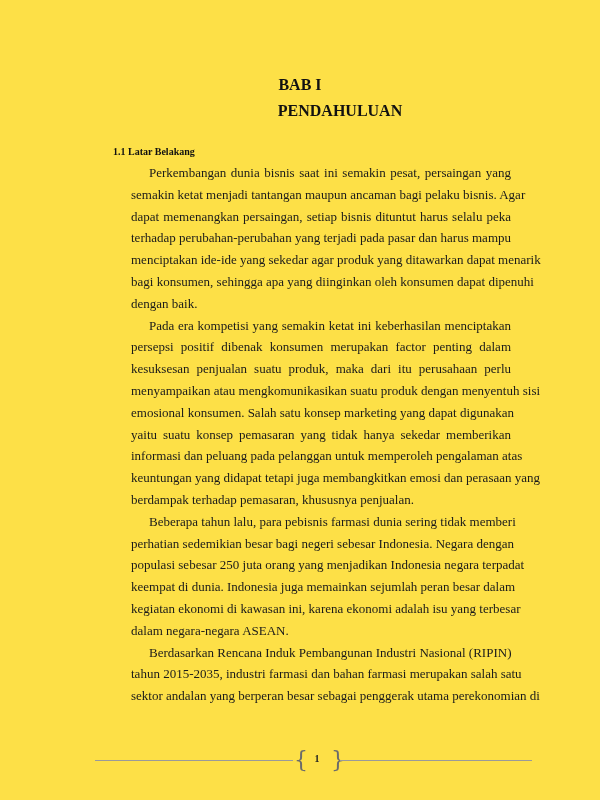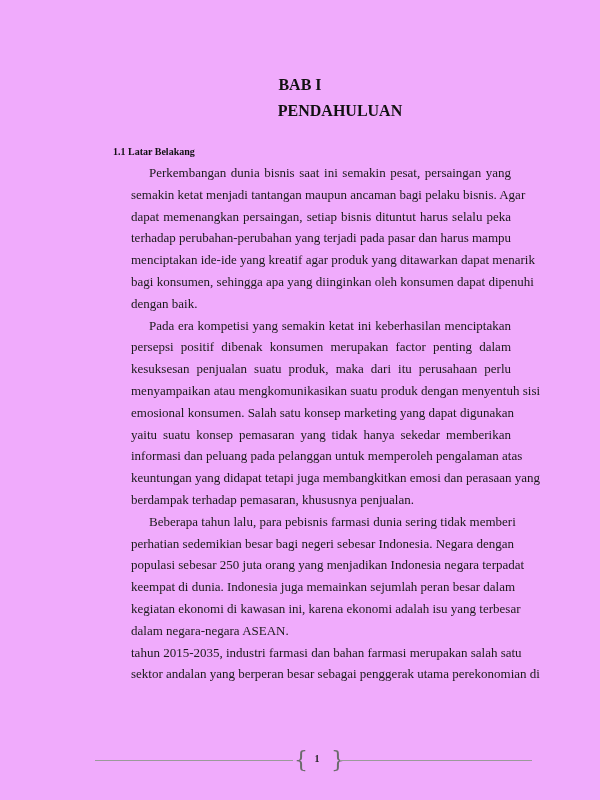--- a/index.html
+++ b/index.html
@@ -12,21 +12,21 @@
     height: 800px;
     position: relative;
     overflow: hidden;
     font-family: "Liberation Serif", "DejaVu Serif", serif;
     color: #1a1a1a;
   }
   .page {
     position: absolute;
     left: 0; top: 0;
     width: 600px; height: 800px;
-    background: #f0abfc;
+    background: #fde047;
   }
   .chapter {
     position: absolute;
     left: 0; width: 600px;
     text-align: center;
     font-weight: bold;
     font-size: 16px;
     color: #111;
   }
   #chap-num { top: 76px; }
@@ -107,21 +107,21 @@
 
   <div class="section-heading">1.1 Latar Belakang</div>
 
   <div class="body-text">
 
     <div>
       <span class="line first">Perkembangan dunia bisnis saat ini semakin pesat, persaingan yang</span>
       <span class="line">semakin ketat menjadi tantangan maupun ancaman bagi pelaku bisnis. Agar</span>
       <span class="line">dapat memenangkan persaingan, setiap bisnis dituntut harus selalu peka</span>
       <span class="line">terhadap perubahan-perubahan yang terjadi pada pasar dan harus mampu</span>
-      <span class="line">menciptakan ide-ide yang kreatif agar produk yang ditawarkan dapat menarik</span>
+      <span class="line">menciptakan ide-ide yang sekedar agar produk yang ditawarkan dapat menarik</span>
       <span class="line">bagi konsumen, sehingga apa yang diinginkan oleh konsumen dapat dipenuhi</span>
       <span class="line last">dengan baik.</span>
     </div>
 
     <div>
       <span class="line first">Pada era kompetisi yang semakin ketat ini keberhasilan menciptakan</span>
       <span class="line">persepsi positif dibenak konsumen merupakan factor penting dalam</span>
       <span class="line">kesuksesan penjualan suatu produk, maka dari itu perusahaan perlu</span>
       <span class="line">menyampaikan atau mengkomunikasikan suatu produk dengan menyentuh sisi</span>
       <span class="line">emosional konsumen. Salah satu konsep marketing yang dapat digunakan</span>
@@ -134,20 +134,21 @@
     <div>
       <span class="line first">Beberapa tahun lalu, para pebisnis farmasi dunia sering tidak memberi</span>
       <span class="line">perhatian sedemikian besar bagi negeri sebesar Indonesia. Negara dengan</span>
       <span class="line">populasi sebesar 250 juta orang yang menjadikan Indonesia negara terpadat</span>
       <span class="line">keempat di dunia. Indonesia juga memainkan sejumlah peran besar dalam</span>
       <span class="line">kegiatan ekonomi di kawasan ini, karena ekonomi adalah isu yang terbesar</span>
       <span class="line last">dalam negara-negara ASEAN.</span>
     </div>
 
     <div>
+      <span class="line first">Berdasarkan Rencana Induk Pembangunan Industri Nasional (RIPIN)</span>
       <span class="line">tahun 2015-2035, industri farmasi dan bahan farmasi merupakan salah satu</span>
       <span class="line">sektor andalan yang berperan besar sebagai penggerak utama perekonomian di</span>
     </div>
   </div>
 
   <div class="footer">
     <div class="footer-rule left"></div>
     <span class="page-bracket open">{</span>
     <span class="page-number">1</span>
     <span class="page-bracket close">}</span>

